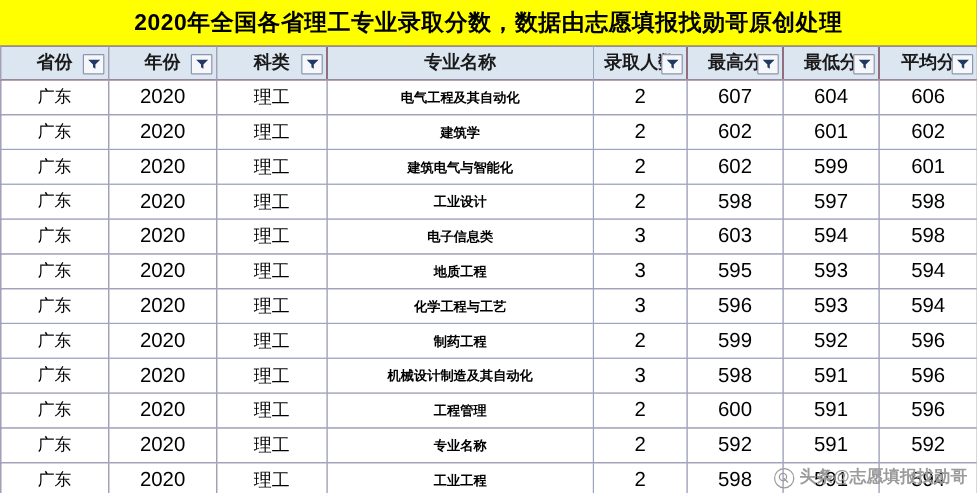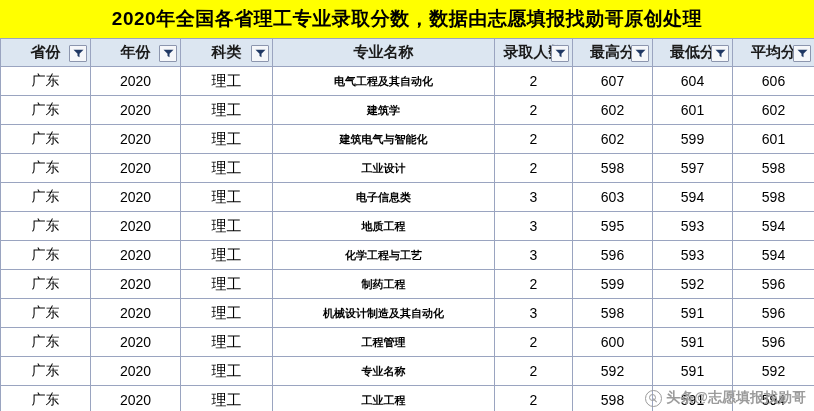--- a/index.html
+++ b/index.html
@@ -81,21 +81,21 @@
     height: 29px;
     font-size: 15px;
     color: #000000;
     text-align: center;
     vertical-align: middle;
     background: #ffffff;
     white-space: nowrap;
   }
   td.province { font-size: 14px; margin-top: 40px; }
   td.major { font-weight: bold; font-size: 11px; }
-  td.num { font-size: 14px; }
+  td.num { font-size: 17px; }
   .watermark {
     position: absolute;
     right: 8px;
     bottom: 4px;
     font-size: 14px;
     font-weight: bold;
     color: #9b9b9b;
     display: flex;
     align-items: center;
     gap: 4px;

